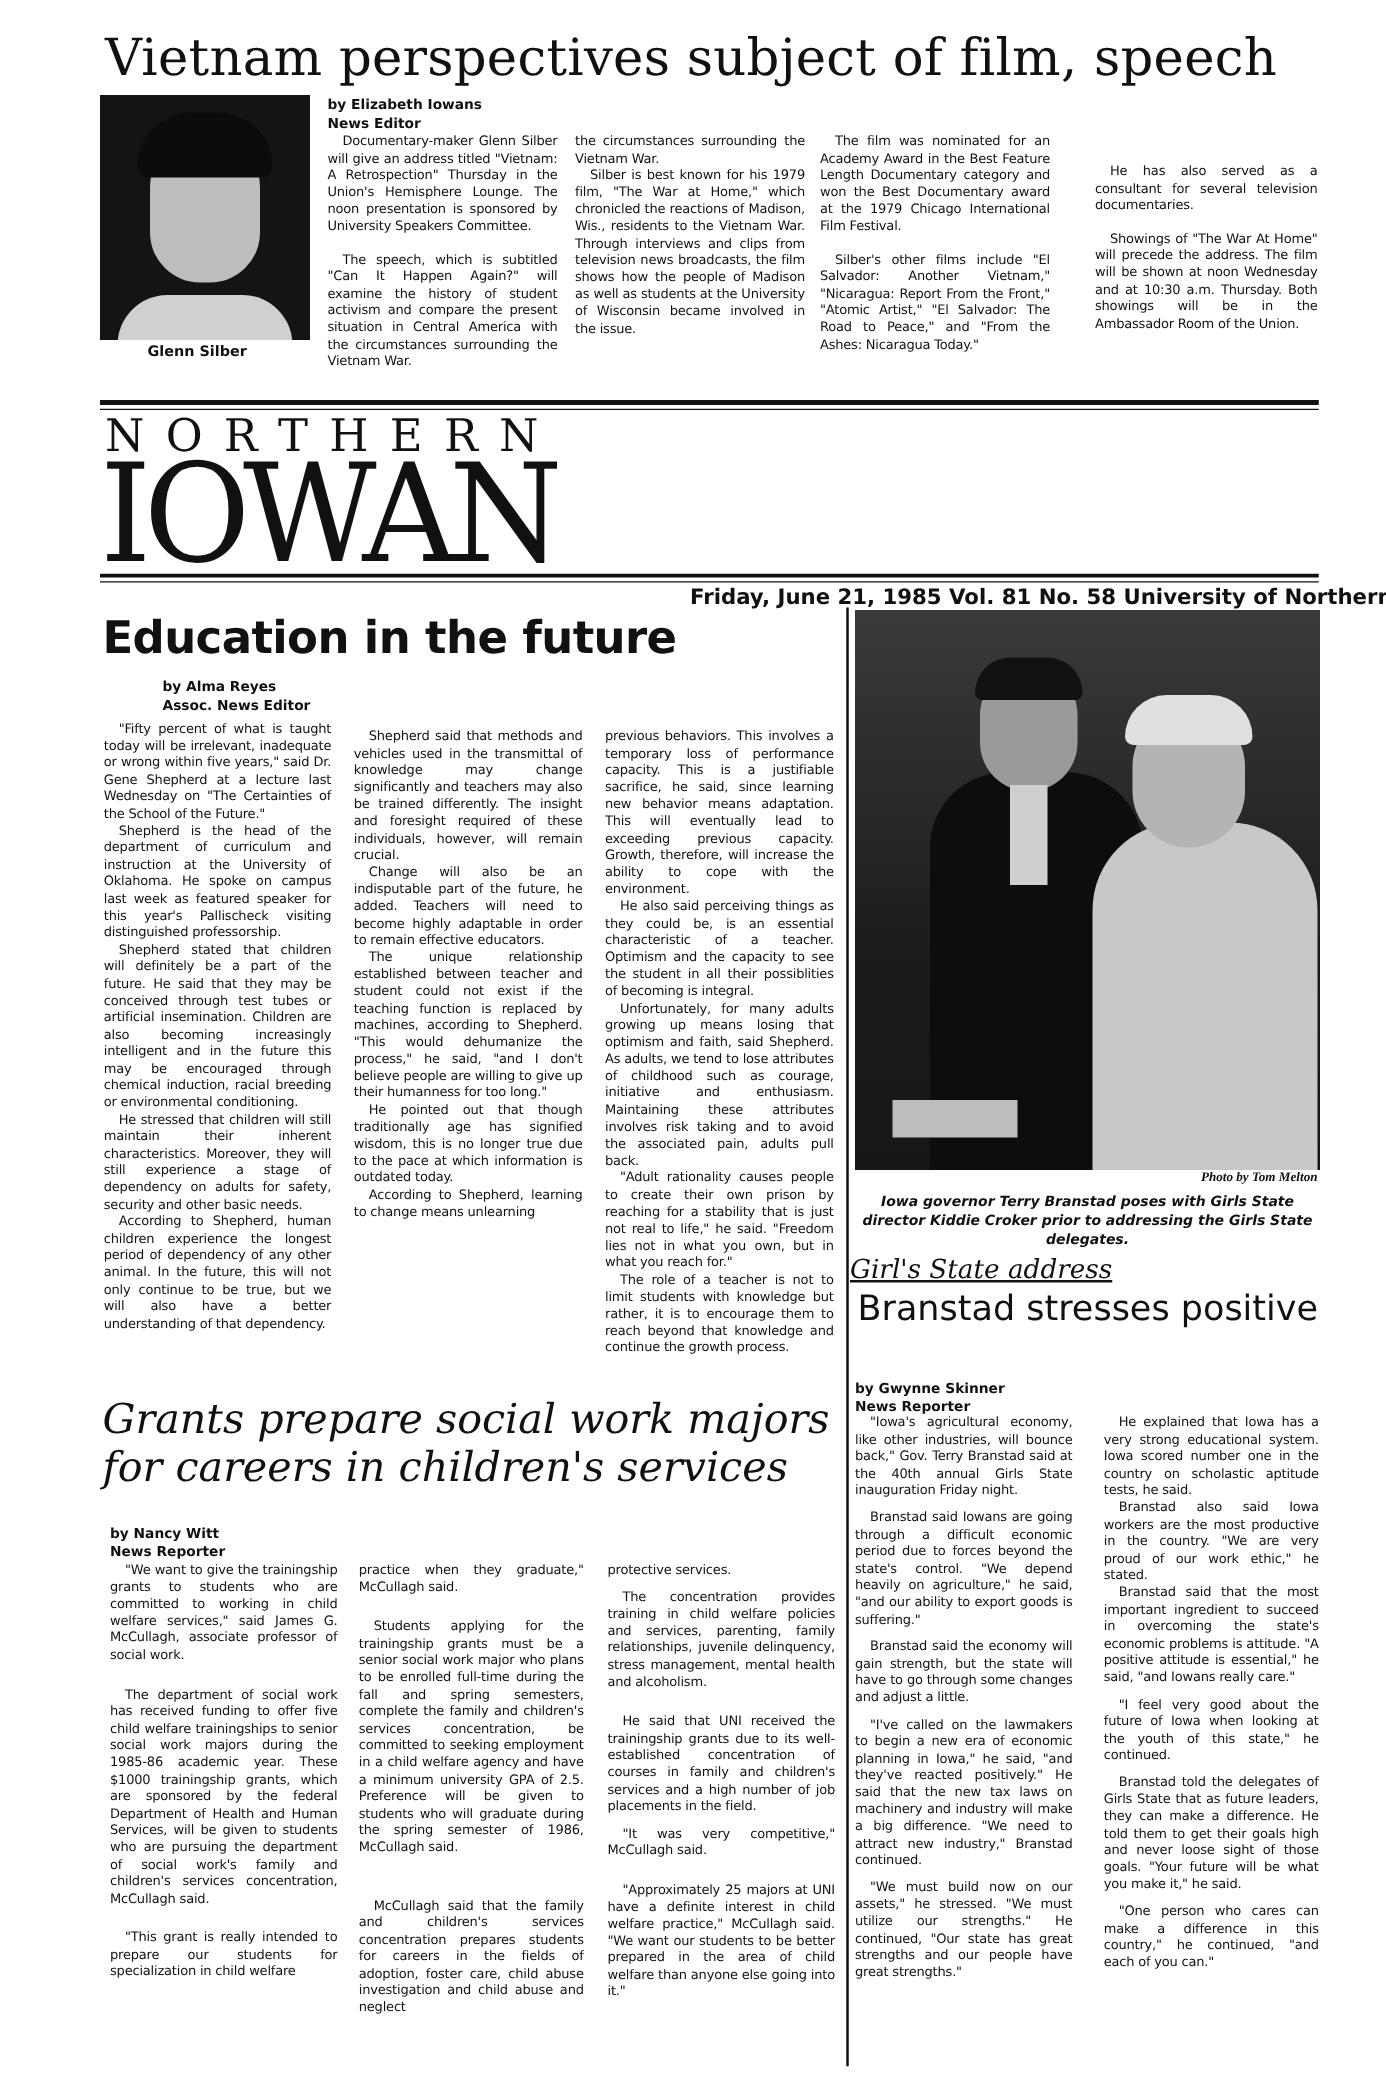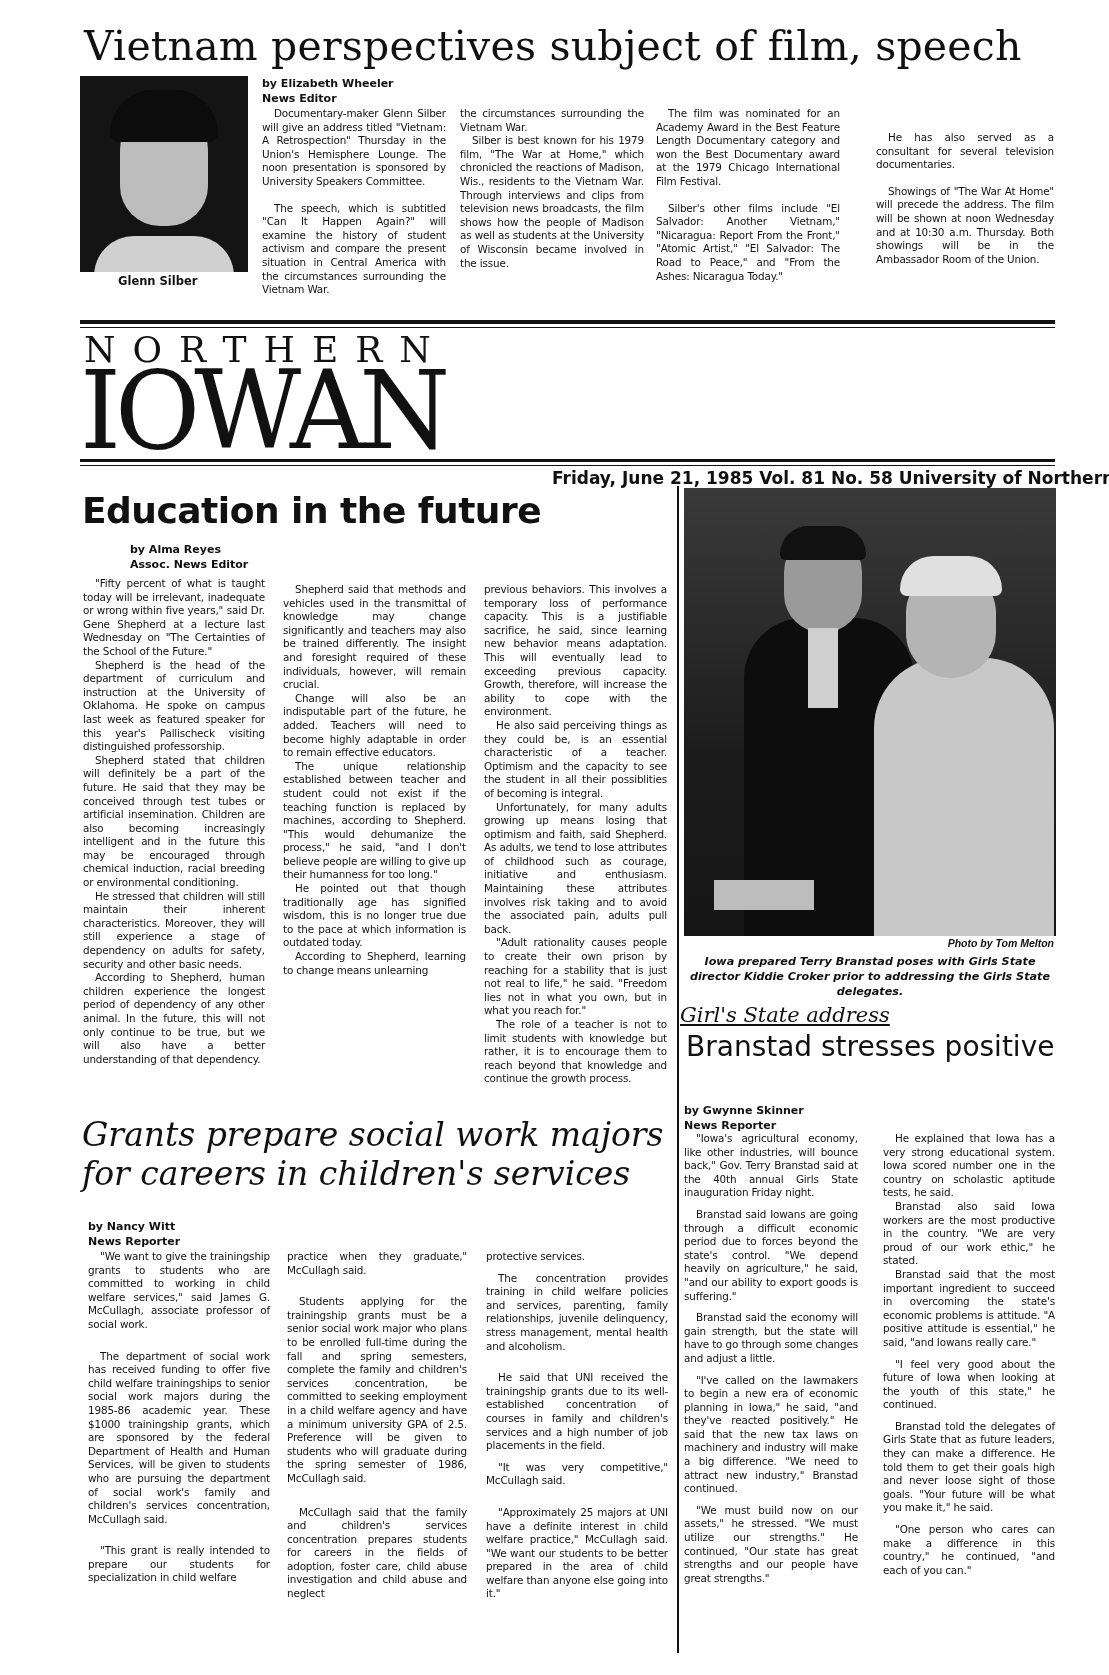--- a/index.html
+++ b/index.html
@@ -21,21 +21,21 @@
 <div class="abs serif" style="left:84px; top:22px; width:960px; font-size:41px; line-height:48px; letter-spacing:0.2px; white-space:nowrap;">Vietnam perspectives subject of film, speech</div>
 
 <div class="photo" style="left:80px; top:76px; width:168px; height:196px; background:#141414;">
   <div style="position:absolute; left:40px; top:30px; width:88px; height:120px; border-radius:44px 44px 40px 40px; background:#bdbdbd;"></div>
   <div style="position:absolute; left:30px; top:14px; width:108px; height:52px; border-radius:50px 50px 10px 10px; background:#0c0c0c;"></div>
   <div style="position:absolute; left:14px; top:160px; width:140px; height:40px; border-radius:40px 40px 0 0; background:#d0d0d0;"></div>
 </div>
 <div class="abs byline" style="left:118px; top:274px; font-size:11.5px;">Glenn Silber</div>
 
 <div class="abs byline" style="left:262px; top:76px;">
-  <div>by Elizabeth Wheeler</div>
+  <div>by Elizabeth Iowans</div>
   <div>News Editor</div>
 </div>
 
 <div class="col" style="left:262px; top:107px; width:184px;">
   <p>Documentary-maker Glenn Silber will give an address titled "Vietnam: A Retrospection" Thursday in the Union's Hemisphere Lounge. The noon presentation is sponsored by University Speakers Committee.</p>
   <p class="gap">The speech, which is subtitled "Can It Happen Again?" will examine the history of student activism and compare the present situation in Central America with the circumstances surrounding the Vietnam War.</p>
 </div>
 <div class="col" style="left:460px; top:107px; width:184px;">
   <p style="text-indent:0">the circumstances surrounding the Vietnam War.</p>
   <p>Silber is best known for his 1979 film, "The War at Home," which chronicled the reactions of Madison, Wis., residents to the Vietnam War. Through interviews and clips from television news broadcasts, the film shows how the people of Madison as well as students at the University of Wisconsin became involved in the issue.</p>
@@ -94,22 +94,22 @@
   <div style="position:absolute; left:0; top:0; width:372px; height:448px; background:linear-gradient(180deg,#3a3a3a 0%,#1c1c1c 60%,#161616 100%);"></div>
   <div style="position:absolute; left:60px; top:130px; width:170px; height:320px; border-radius:60px 60px 0 0; background:#0d0d0d;"></div>
   <div style="position:absolute; left:100px; top:45px; width:78px; height:100px; border-radius:40px; background:#9a9a9a;"></div>
   <div style="position:absolute; left:96px; top:38px; width:86px; height:34px; border-radius:40px 40px 8px 8px; background:#111;"></div>
   <div style="position:absolute; left:124px; top:140px; width:30px; height:80px; background:#cfcfcf;"></div>
   <div style="position:absolute; left:190px; top:170px; width:180px; height:280px; border-radius:70px 70px 0 0; background:#c8c8c8;"></div>
   <div style="position:absolute; left:222px; top:80px; width:90px; height:110px; border-radius:45px; background:#b4b4b4;"></div>
   <div style="position:absolute; left:216px; top:68px; width:102px; height:40px; border-radius:50px 50px 10px 10px; background:#e0e0e0;"></div>
   <div style="position:absolute; left:30px; top:392px; width:100px; height:30px; background:#bdbdbd;"></div>
 </div>
-<div class="abs" style="left:880px; top:937px; width:174px; text-align:right; font-family:Liberation Sans, sans-serif; font-style:italic; font-weight:bold; font-size:10.5px;">Photo by Tom Melton</div>
-<div class="abs" style="left:684px; top:954px; width:372px; text-align:center; font-family:'DejaVu Sans', sans-serif; font-style:italic; font-weight:bold; font-size:11.2px; line-height:15px;">Iowa prepared Terry Branstad poses with Girls State director Kiddie Croker prior to addressing the Girls State delegates.</div>
+<div class="abs" style="left:880px; top:937px; width:174px; text-align:right; font-family:Liberation Serif, serif; font-style:italic; font-weight:bold; font-size:10.5px;">Photo by Tom Melton</div>
+<div class="abs" style="left:684px; top:954px; width:372px; text-align:center; font-family:'DejaVu Sans', sans-serif; font-style:italic; font-weight:bold; font-size:11.2px; line-height:15px;">Iowa governor Terry Branstad poses with Girls State director Kiddie Croker prior to addressing the Girls State delegates.</div>
 
 <div class="abs serif" style="left:680px; top:1003px; font-size:21px; line-height:24px; font-style:italic; text-decoration:underline;">Girl's State address</div>
 <div class="abs" style="left:686px; top:1029px; font-family:'DejaVu Sans', sans-serif; font-size:28px; line-height:36px; letter-spacing:0px; white-space:nowrap;">Branstad stresses positive</div>
 
 <div class="abs byline" style="left:684px; top:1103px;">
   <div>by Gwynne Skinner</div>
   <div>News Reporter</div>
 </div>
 
 <div class="col" style="left:684px; top:1132px; width:174px;">
@@ -139,21 +139,21 @@
 </div>
 
 <div class="col" style="left:88px; top:1250px; width:182px;">
   <p>"We want to give the trainingship grants to students who are committed to working in child welfare services," said James G. McCullagh, associate professor of social work.</p>
   <p class="gap" style="margin-top:18px;">The department of social work has received funding to offer five child welfare trainingships to senior social work majors during the 1985-86 academic year. These $1000 trainingship grants, which are sponsored by the federal Department of Health and Human Services, will be given to students who are pursuing the department of social work's family and children's services concentration, McCullagh said.</p>
   <p class="gap" style="margin-top:18px;">"This grant is really intended to prepare our students for specialization in child welfare</p>
 </div>
 <div class="col" style="left:287px; top:1250px; width:180px;">
   <p style="text-indent:0">practice when they graduate," McCullagh said.</p>
   <p class="gap" style="margin-top:18px;">Students applying for the trainingship grants must be a senior social work major who plans to be enrolled full-time during the fall and spring semesters, complete the family and children's services concentration, be committed to seeking employment in a child welfare agency and have a minimum university GPA of 2.5. Preference will be given to students who will graduate during the spring semester of 1986, McCullagh said.</p>
-  <p class="gap" style="margin-top:20px;">McCullagh said that the family and children's services concentration prepares students for careers in the fields of adoption, foster care, child abuse investigation and child abuse and neglect</p>
+  <p class="gap" style="margin-top:33px;">McCullagh said that the family and children's services concentration prepares students for careers in the fields of adoption, foster care, child abuse investigation and child abuse and neglect</p>
 </div>
 <div class="col" style="left:486px; top:1250px; width:182px;">
   <p style="text-indent:0">protective services.</p>
   <p class="gap" style="margin-top:8px;">The concentration provides training in child welfare policies and services, parenting, family relationships, juvenile delinquency, stress management, mental health and alcoholism.</p>
   <p class="gap" style="margin-top:18px;">He said that UNI received the trainingship grants due to its well-established concentration of courses in family and children's services and a high number of job placements in the field.</p>
   <p class="gap" style="margin-top:8px;">"It was very competitive," McCullagh said.</p>
   <p class="gap" style="margin-top:18px;">"Approximately 25 majors at UNI have a definite interest in child welfare practice," McCullagh said. "We want our students to be better prepared in the area of child welfare than anyone else going into it."</p>
 </div>
 
 </body></html>

